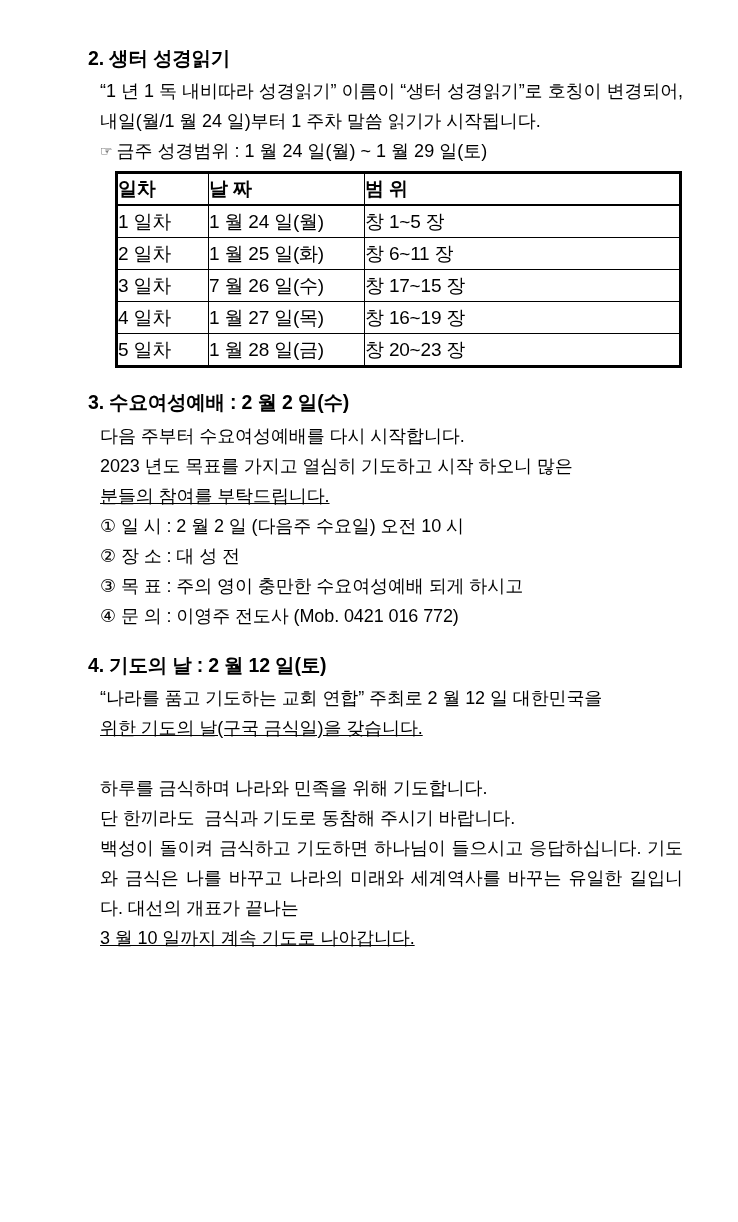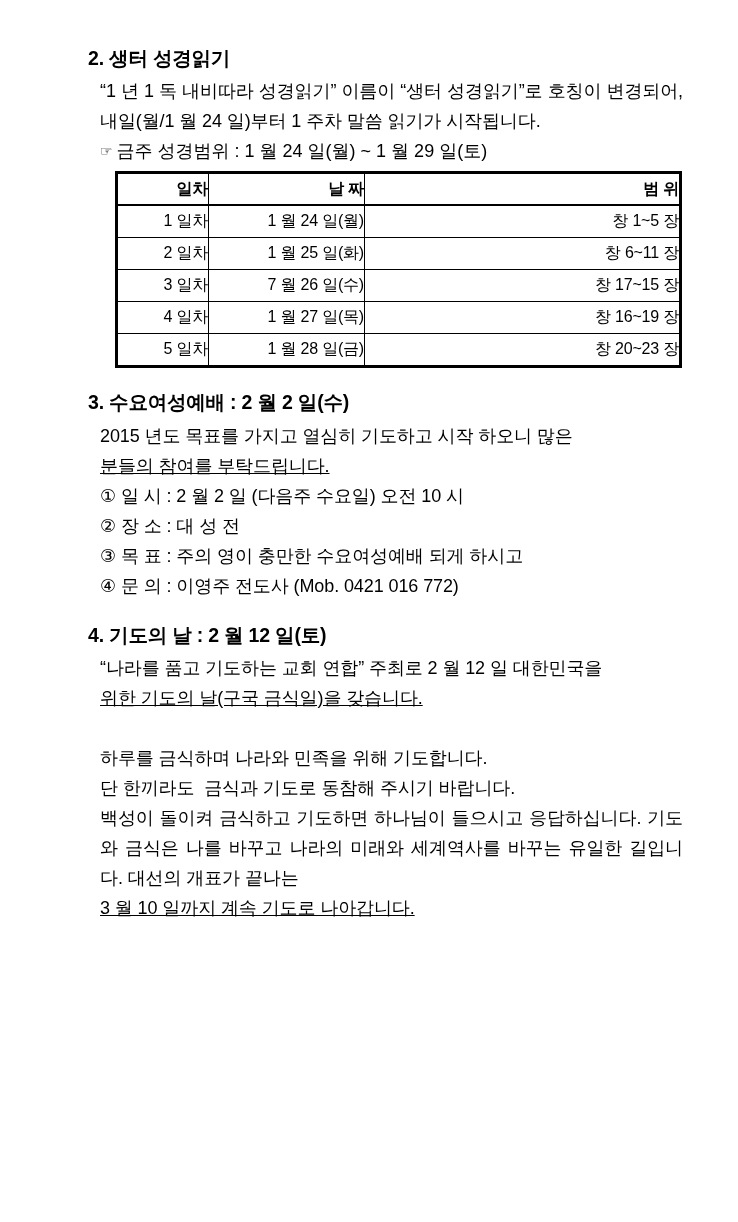--- a/index.html
+++ b/index.html
@@ -88,22 +88,22 @@
     margin: 4px 0 0 27px;
     border: 3px solid #000;
     table-layout: fixed;
   }
   .bible-table col.c1 { width: 92px; }
   .bible-table col.c2 { width: 156px; }
   .bible-table col.c3 { width: 316px; }
   .bible-table th,
   .bible-table td {
     border: 1px solid #000;
-    text-align: right;
-    font-size: 16px;
+    text-align: left;
+    font-size: 19px;
     height: 31px;
     padding: 0;
     letter-spacing: -0.2px;
     white-space: pre;
     font-weight: normal;
   }
   .bible-table thead th {
     font-weight: bold;
     border-bottom: 2.5px solid #000;
     height: 30px;
@@ -181,21 +181,22 @@
           <td>창 20~23 장</td>
         </tr>
       </tbody>
     </table>
   </div>
 
   <div class="gap-md"></div>
 
   <div class="section">
     <h2 class="sec-title">3. 수요여성예배 : 2 월 2 일(수)</h2>
-    <p class="para justify"><span>2015 년도 목표를 가지고 열심히 기도하고 시작 하오니 많은</span><span class="lastline">분들의 참여를 부탁드립니다.</span></p>
+    <p class="body-line">다음 주부터 수요여성예배를 다시 시작합니다.</p>
+    <p class="para justify"><span>2023 년도 목표를 가지고 열심히 기도하고 시작 하오니 많은</span><span class="lastline">분들의 참여를 부탁드립니다.</span></p>
     <p class="hang">① 일 시 : 2 월 2 일 (다음주 수요일) 오전 10 시</p>
     <p class="hang">② 장 소 : 대 성 전</p>
     <p class="hang">③ 목 표 : 주의 영이 충만한 수요여성예배 되게 하시고</p>
     <p class="hang">④ 문 의 : 이영주 전도사 (Mob. 0421 016 772)</p>
   </div>
 
   <div class="gap-md"></div>
 
   <div class="section">
     <h2 class="sec-title">4. 기도의 날 : 2 월 12 일(토)</h2>

